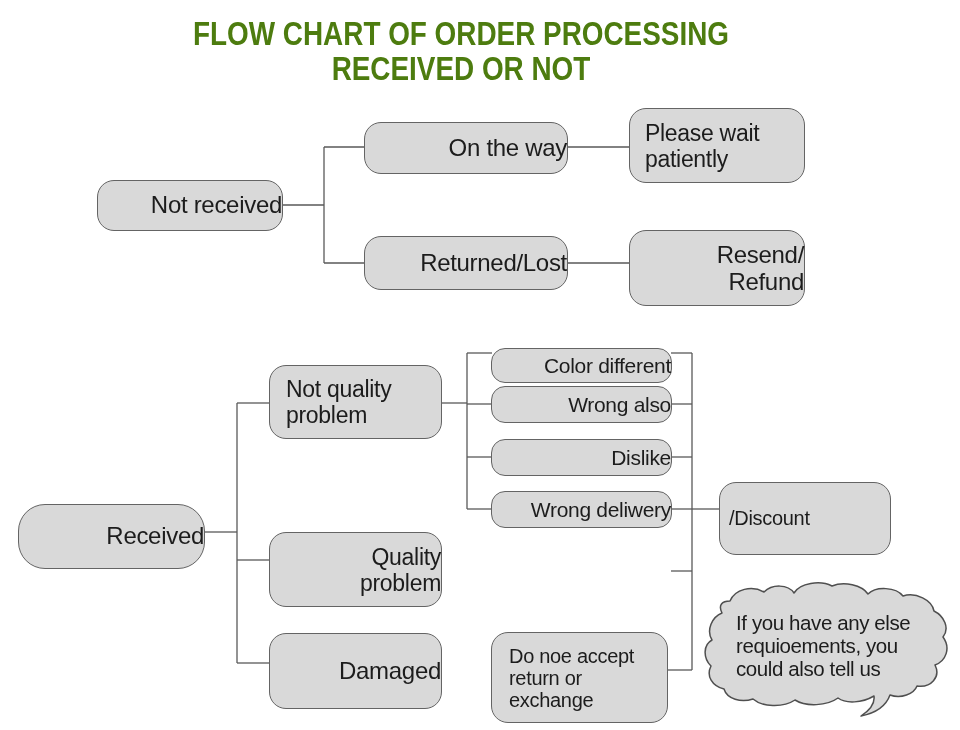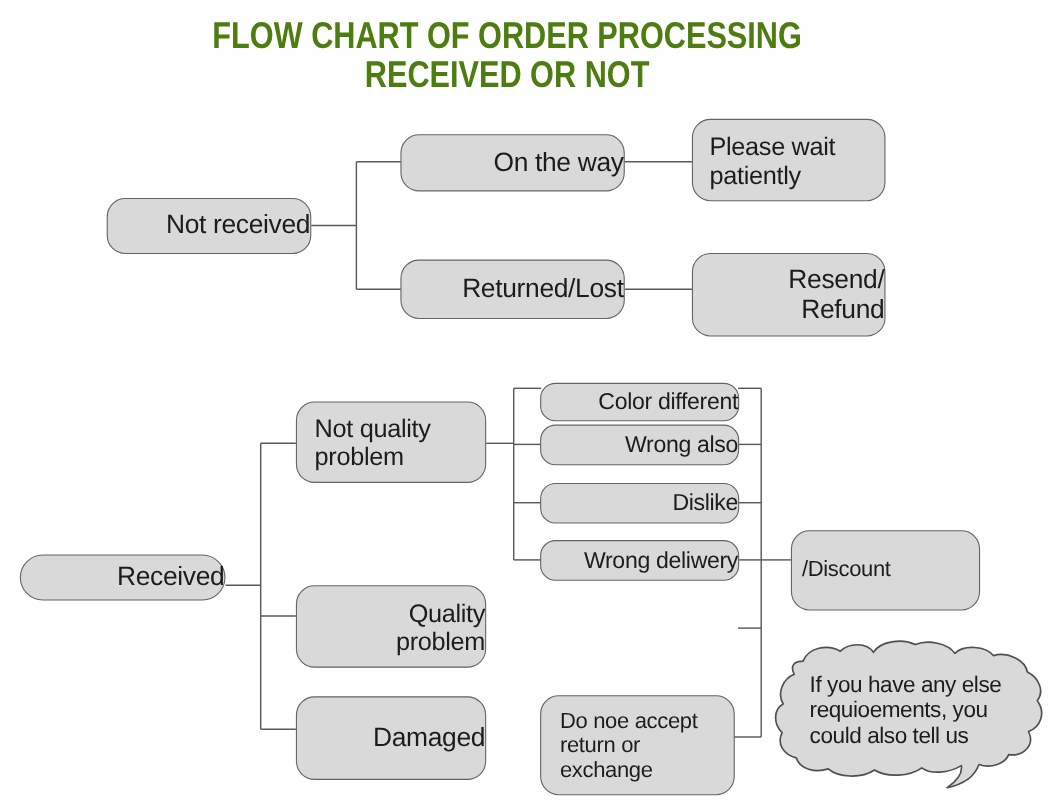--- a/index.html
+++ b/index.html
@@ -108,21 +108,21 @@
 
   <div class="node" style="left:364px;top:236px;width:204px;height:54px;font-size:24px;">
     <span>Returned/Lost</span>
   </div>
 
   <div class="node" style="left:629px;top:230px;width:176px;height:76px;font-size:24px;line-height:27px;">
     <span>Resend/</span>
     <span>Refund</span>
   </div>
 
-  <div class="node" style="left:18px;top:504px;width:187px;height:42px;font-size:24px;border-radius:27px;">
+  <div class="node" style="left:18px;top:504px;width:187px;height:65px;font-size:24px;border-radius:27px;">
     <span>Received</span>
   </div>
 
   <div class="node left" style="left:269px;top:365px;width:173px;height:74px;font-size:23px;padding-left:16px;line-height:26px;">
     <span>Not quality</span>
     <span>problem</span>
   </div>
 
   <div class="node" style="left:269px;top:532px;width:173px;height:75px;font-size:23px;line-height:26px;">
     <span>Quality</span>

